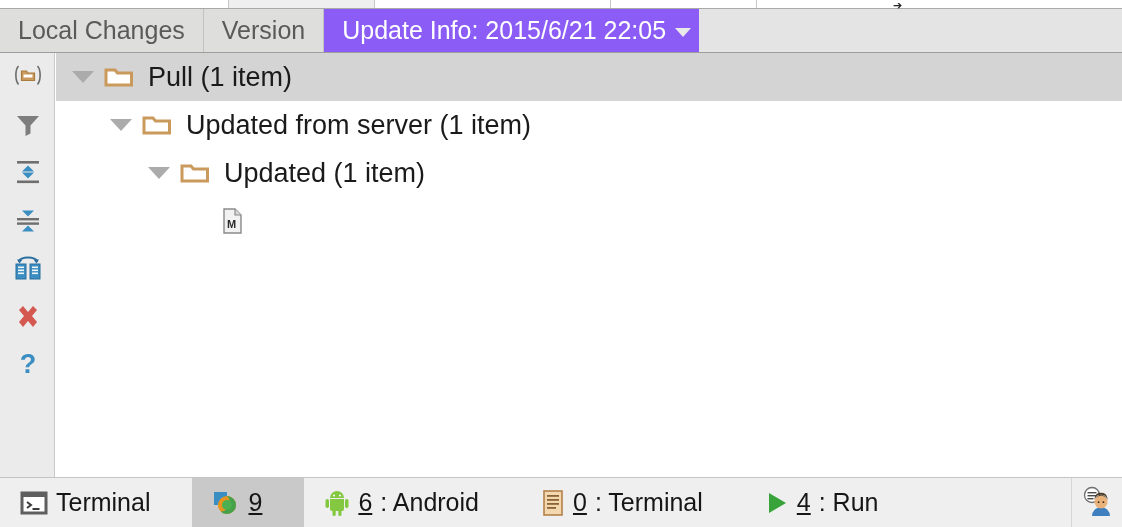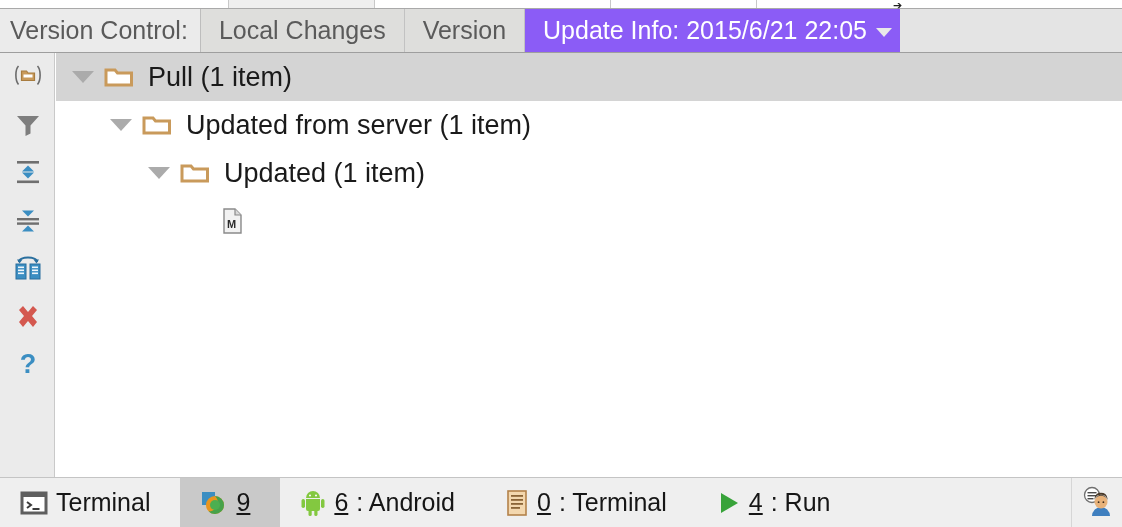--- a/index.html
+++ b/index.html
@@ -184,21 +184,21 @@
     background: #efefef;
     border-top: 1px solid #c4c4c4;
     box-sizing: border-box;
     display: flex;
     align-items: stretch;
   }
   .sb-tab {
     display: flex;
     align-items: center;
     gap: 8px;
-    padding: 0 30px 0 20px;
+    padding: 0 42px 0 20px;
     font-size: 25px;
     color: #161616;
     white-space: nowrap;
   }
   .sb-tab.active {
     background: #c9c9c9;
   }
   .sb-tab .mnemonic {
     text-decoration: underline;
   }
@@ -221,21 +221,20 @@
   <div class="top-sliver">
     <div class="seg" style="left:228px;width:146px;"></div>
     <div class="seg filled" style="left:228px;width:146px;"></div>
     <div class="seg" style="left:374px;width:236px;"></div>
     <div class="seg" style="left:610px;width:146px;"></div>
     <div class="seg" style="left:756px;width:366px;"></div>
     <div class="cursor-mark">➔</div>
   </div>
 
   <div class="tabstrip">
-    <div class="vc-label">Version Control:</div>
 
     <div class="tab">
       <span>Local Changes</span>
     </div>
     <div class="tab">
       <span>Version</span>
     </div>
     <div class="tab active">
       <span>Update Info: 2015/6/21 22:05</span>
       <span class="caret-down"></span>

